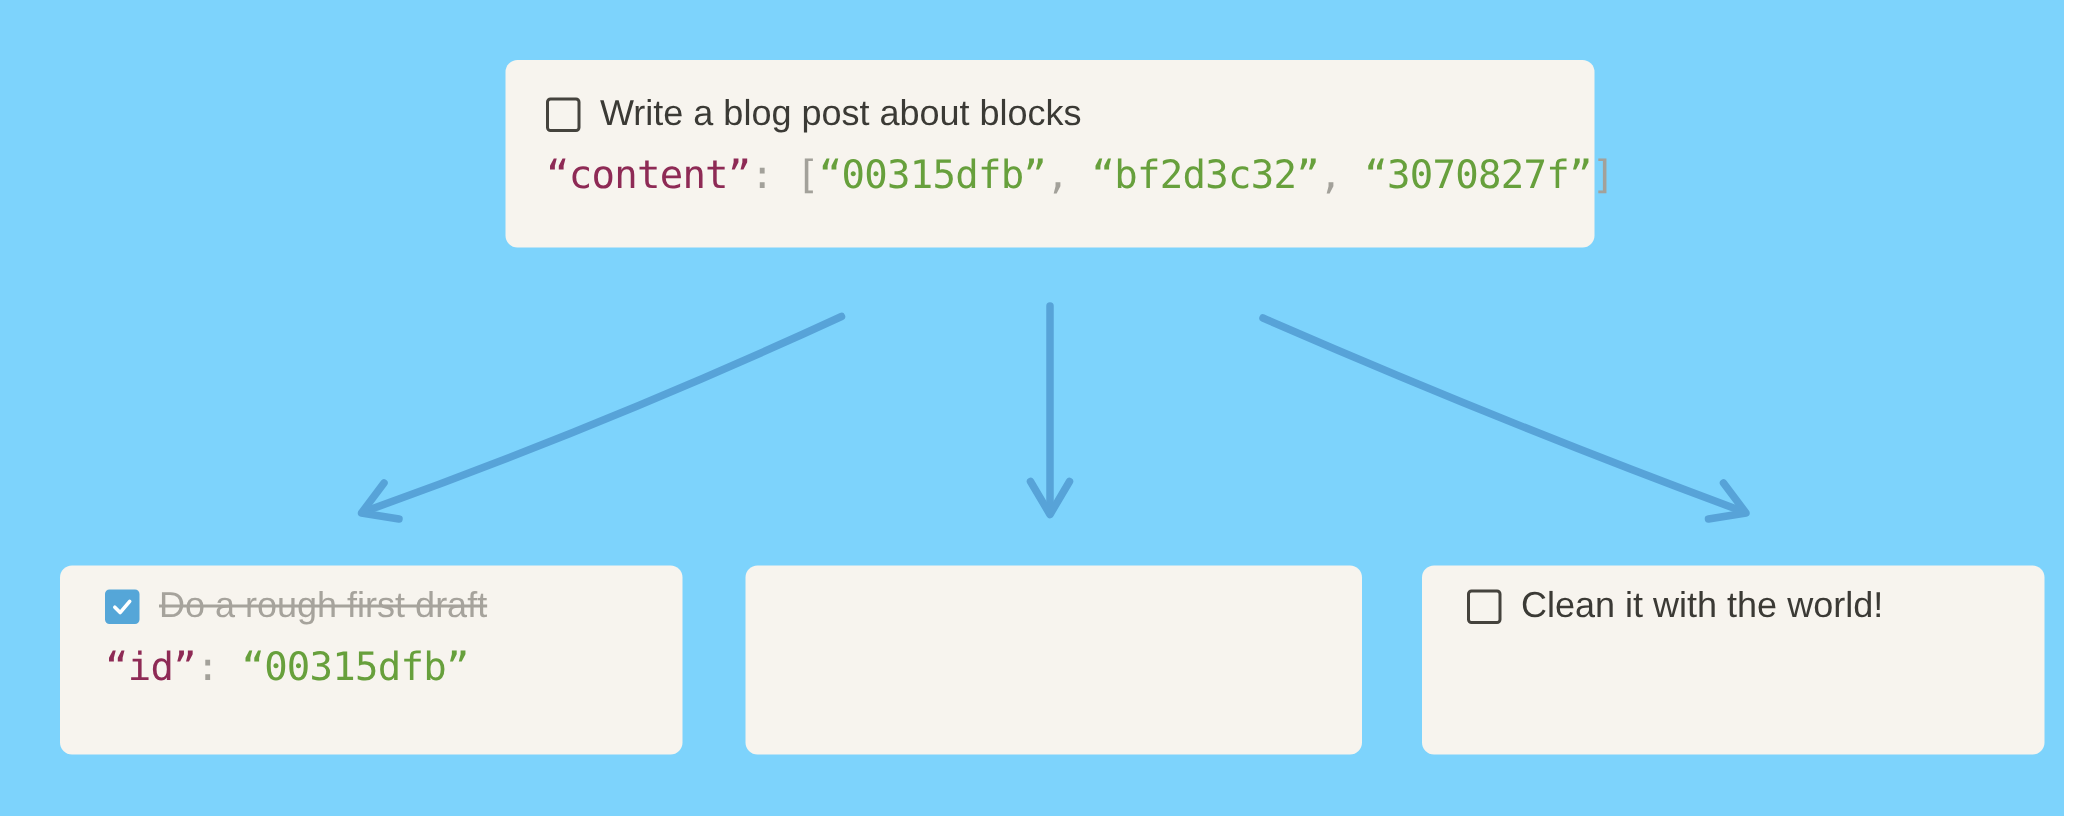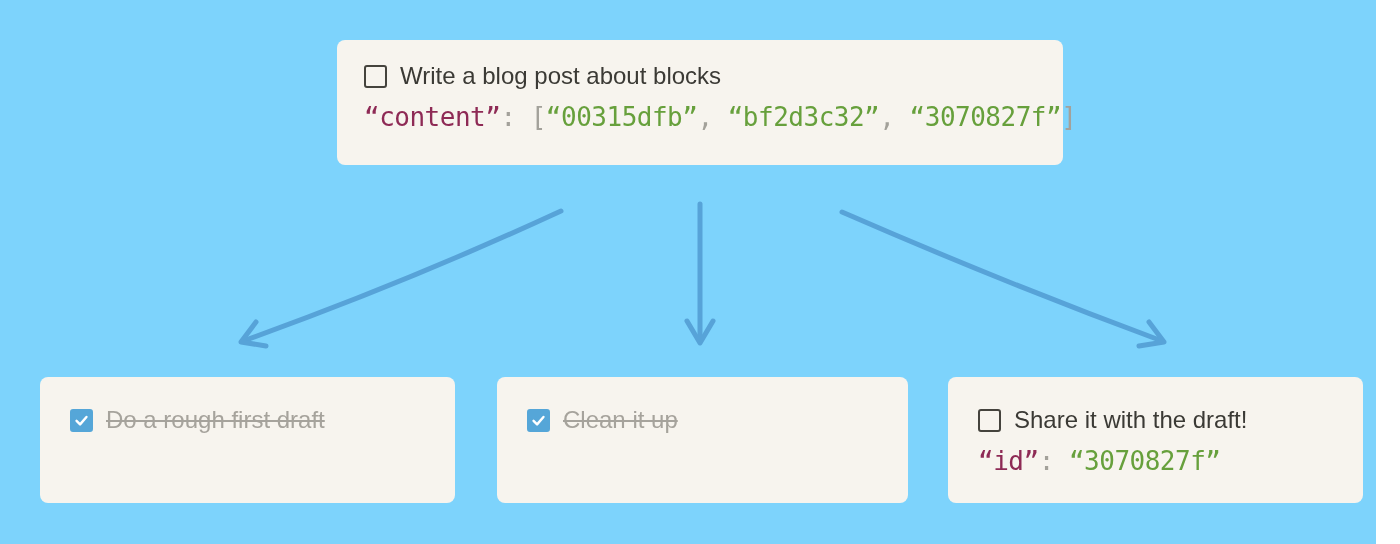--- a/index.html
+++ b/index.html
@@ -14,21 +14,21 @@
   }
   html,body{margin:0;padding:0;background:#ffffff;}
   .canvas{
     position:relative;width:1376px;height:544px;background:#7dd3fc;overflow:hidden;
     font-family:"Liberation Sans",sans-serif;
   }
   .card{
     position:absolute;background:var(--box-bg);border-radius:8px;box-sizing:border-box;
   }
   .card.top{left:337px;top:40px;width:726px;height:125px;padding:21px 27px;}
-  .card.child{top:377px;height:126px;padding:28px 30px;}
+  .card.child{top:377px;height:126px;padding:12px 30px;}
   .card.c0{left:40px;width:415px;}
   .card.c1{left:497px;width:411px;}
   .card.c2{left:948px;width:415px;}
   .todo-row{display:flex;align-items:center;gap:13px;height:30px;}
   .checkbox{
     width:23px;height:23px;box-sizing:border-box;border:2px solid #45433d;border-radius:3px;
     background:transparent;flex:0 0 auto;display:flex;align-items:center;justify-content:center;
   }
   .checkbox svg{display:none;width:17px;height:17px;}
   .done .checkbox{border-color:var(--checkbox-blue);background:var(--checkbox-blue);}
@@ -82,38 +82,30 @@
 
   <div class="card child c0 done">
     <div class="todo-row">
       <span class="checkbox">
         <svg viewBox="0 0 24 24">
           <path d="M5 12.5 L10 17.5 L19 7" fill="none" stroke="#ffffff" stroke-width="3.4" stroke-linecap="round" stroke-linejoin="round"></path>
         </svg>
       </span>
       <span class="todo-label">Do a rough first draft</span>
     </div>
+    <div class="code-row">
+      <span class="tok-key">“id”</span><span class="tok-punct">: </span><span class="tok-val">“00315dfb”</span>
+    </div>
   </div>
 
   <div class="card child c1 done">
-    <div class="todo-row">
-      <span class="checkbox">
-        <svg viewBox="0 0 24 24">
-          <path d="M5 12.5 L10 17.5 L19 7" fill="none" stroke="#ffffff" stroke-width="3.4" stroke-linecap="round" stroke-linejoin="round"></path>
-        </svg>
-      </span>
-      <span class="todo-label">Clean it up</span>
-    </div>
   </div>
 
   <div class="card child c2">
     <div class="todo-row">
       <span class="checkbox">
         
       </span>
-      <span class="todo-label">Share it with the draft!</span>
-    </div>
-    <div class="code-row">
-      <span class="tok-key">“id”</span><span class="tok-punct">: </span><span class="tok-val">“3070827f”</span>
+      <span class="todo-label">Clean it with the world!</span>
     </div>
   </div>
 
 </div>
 
 </body></html>

